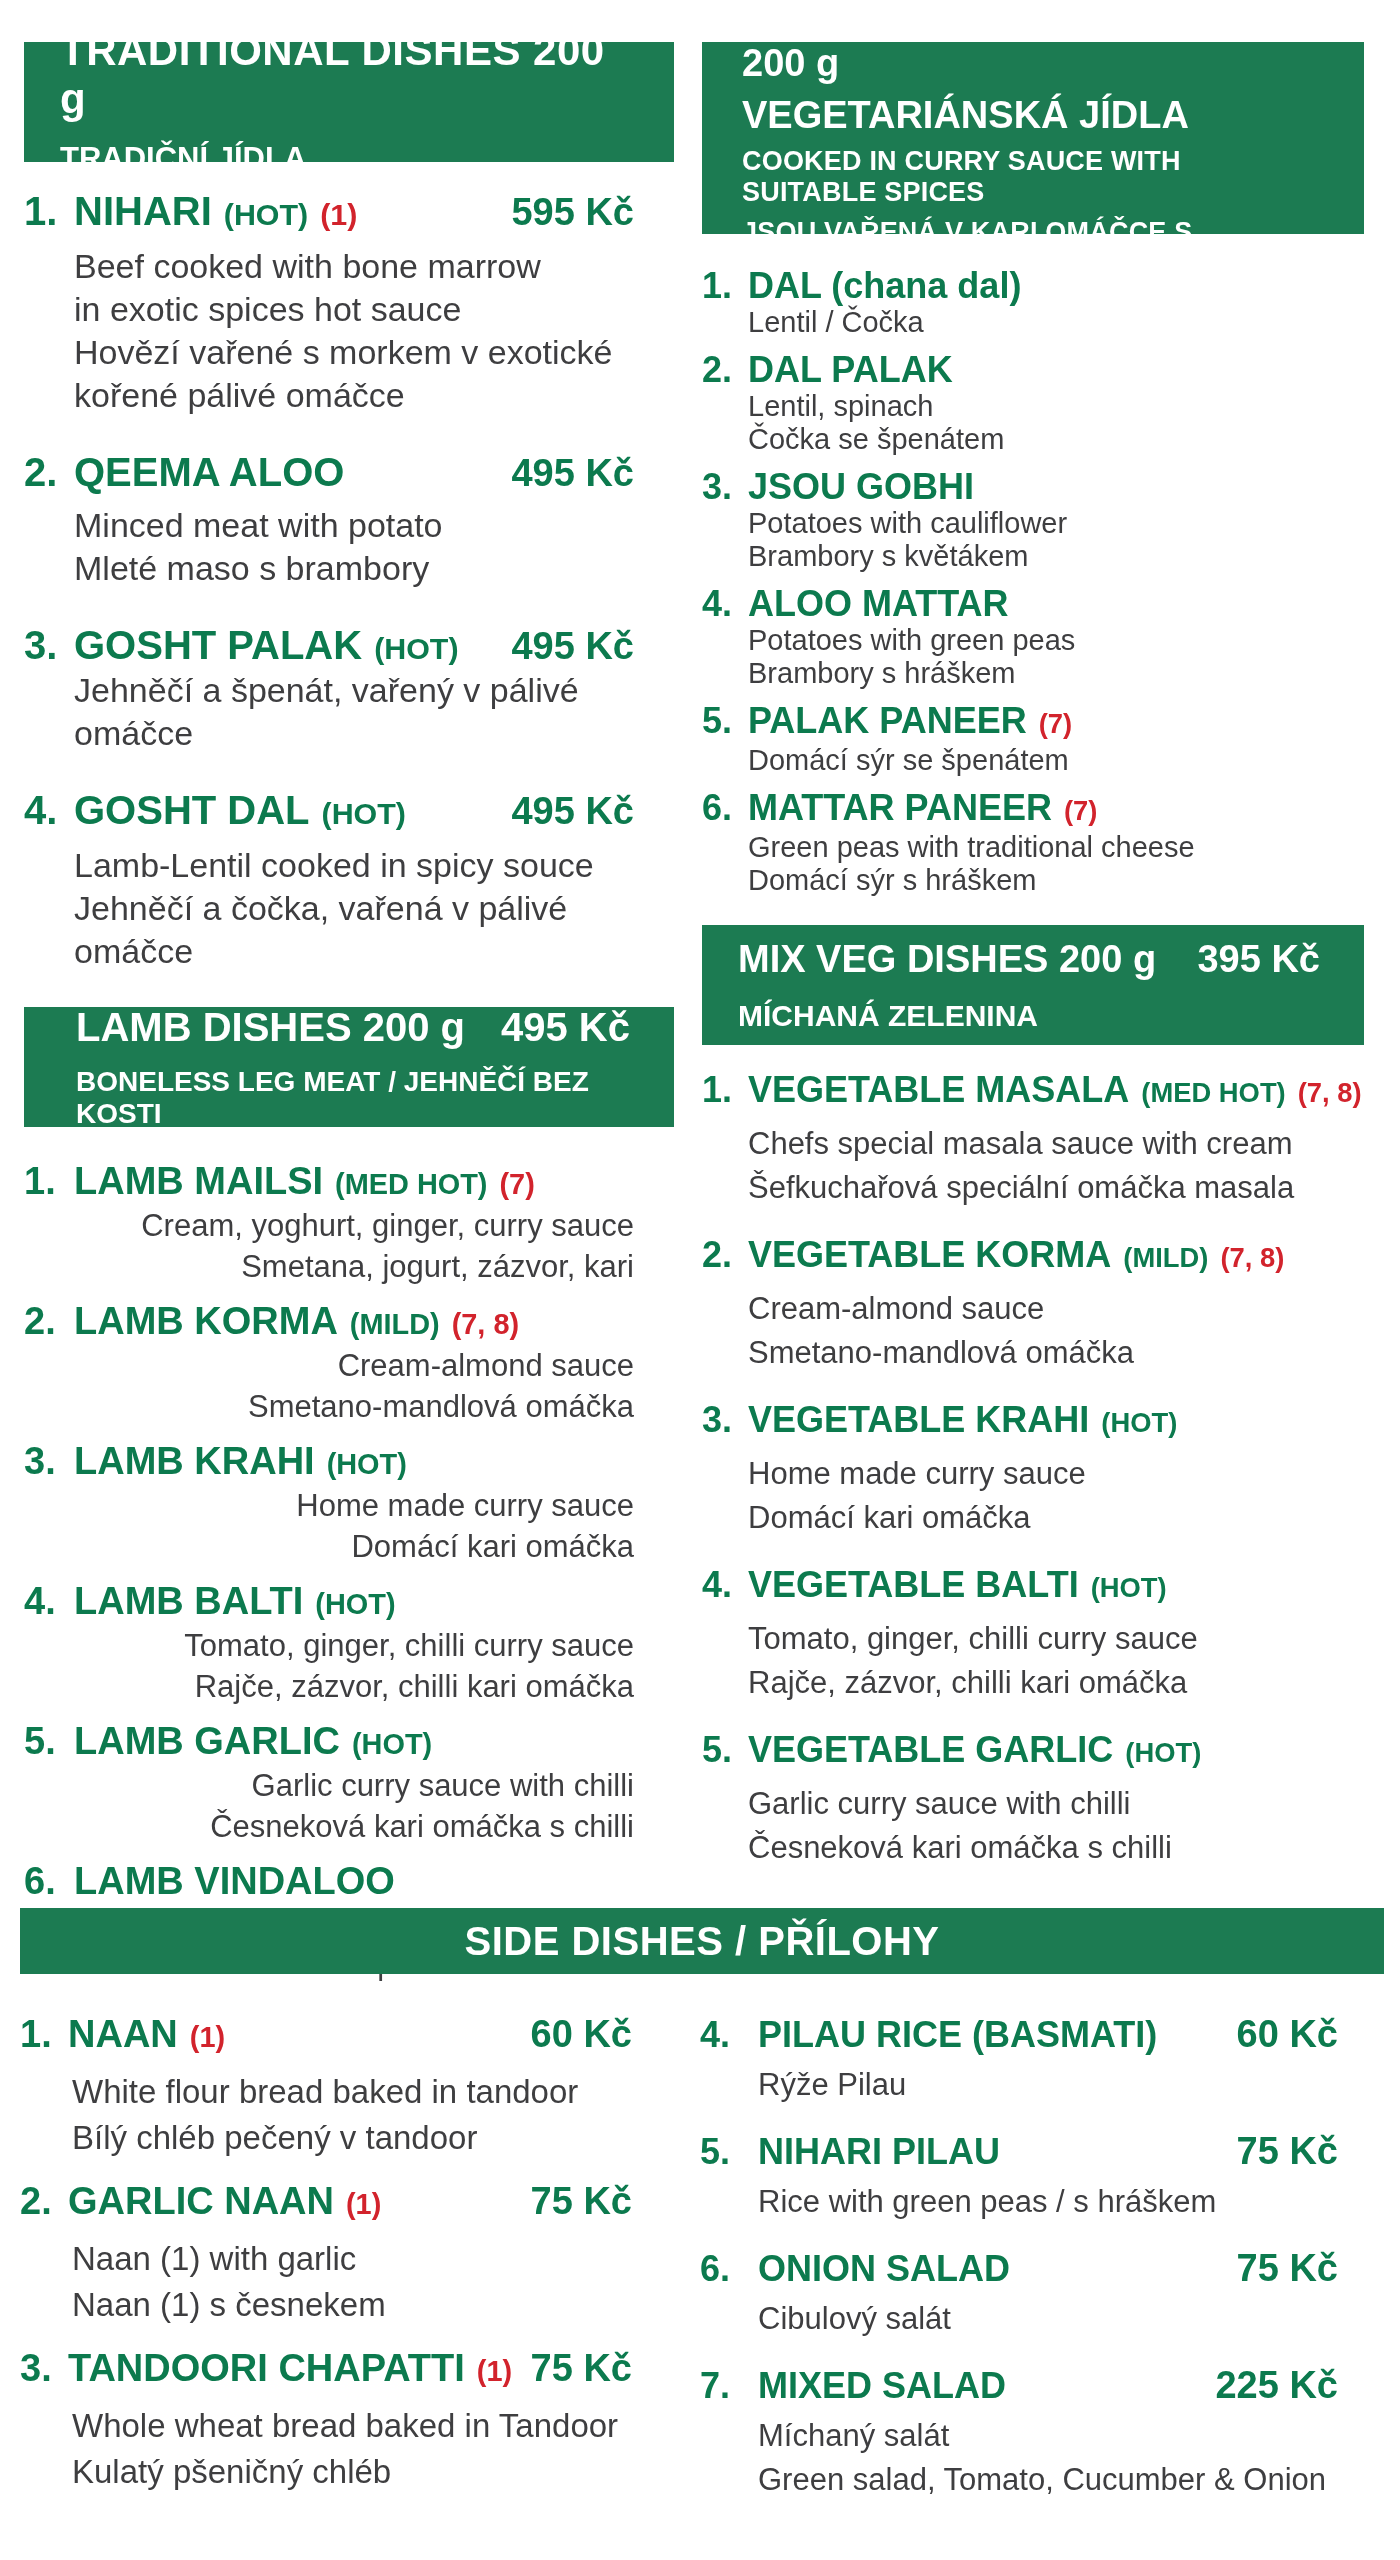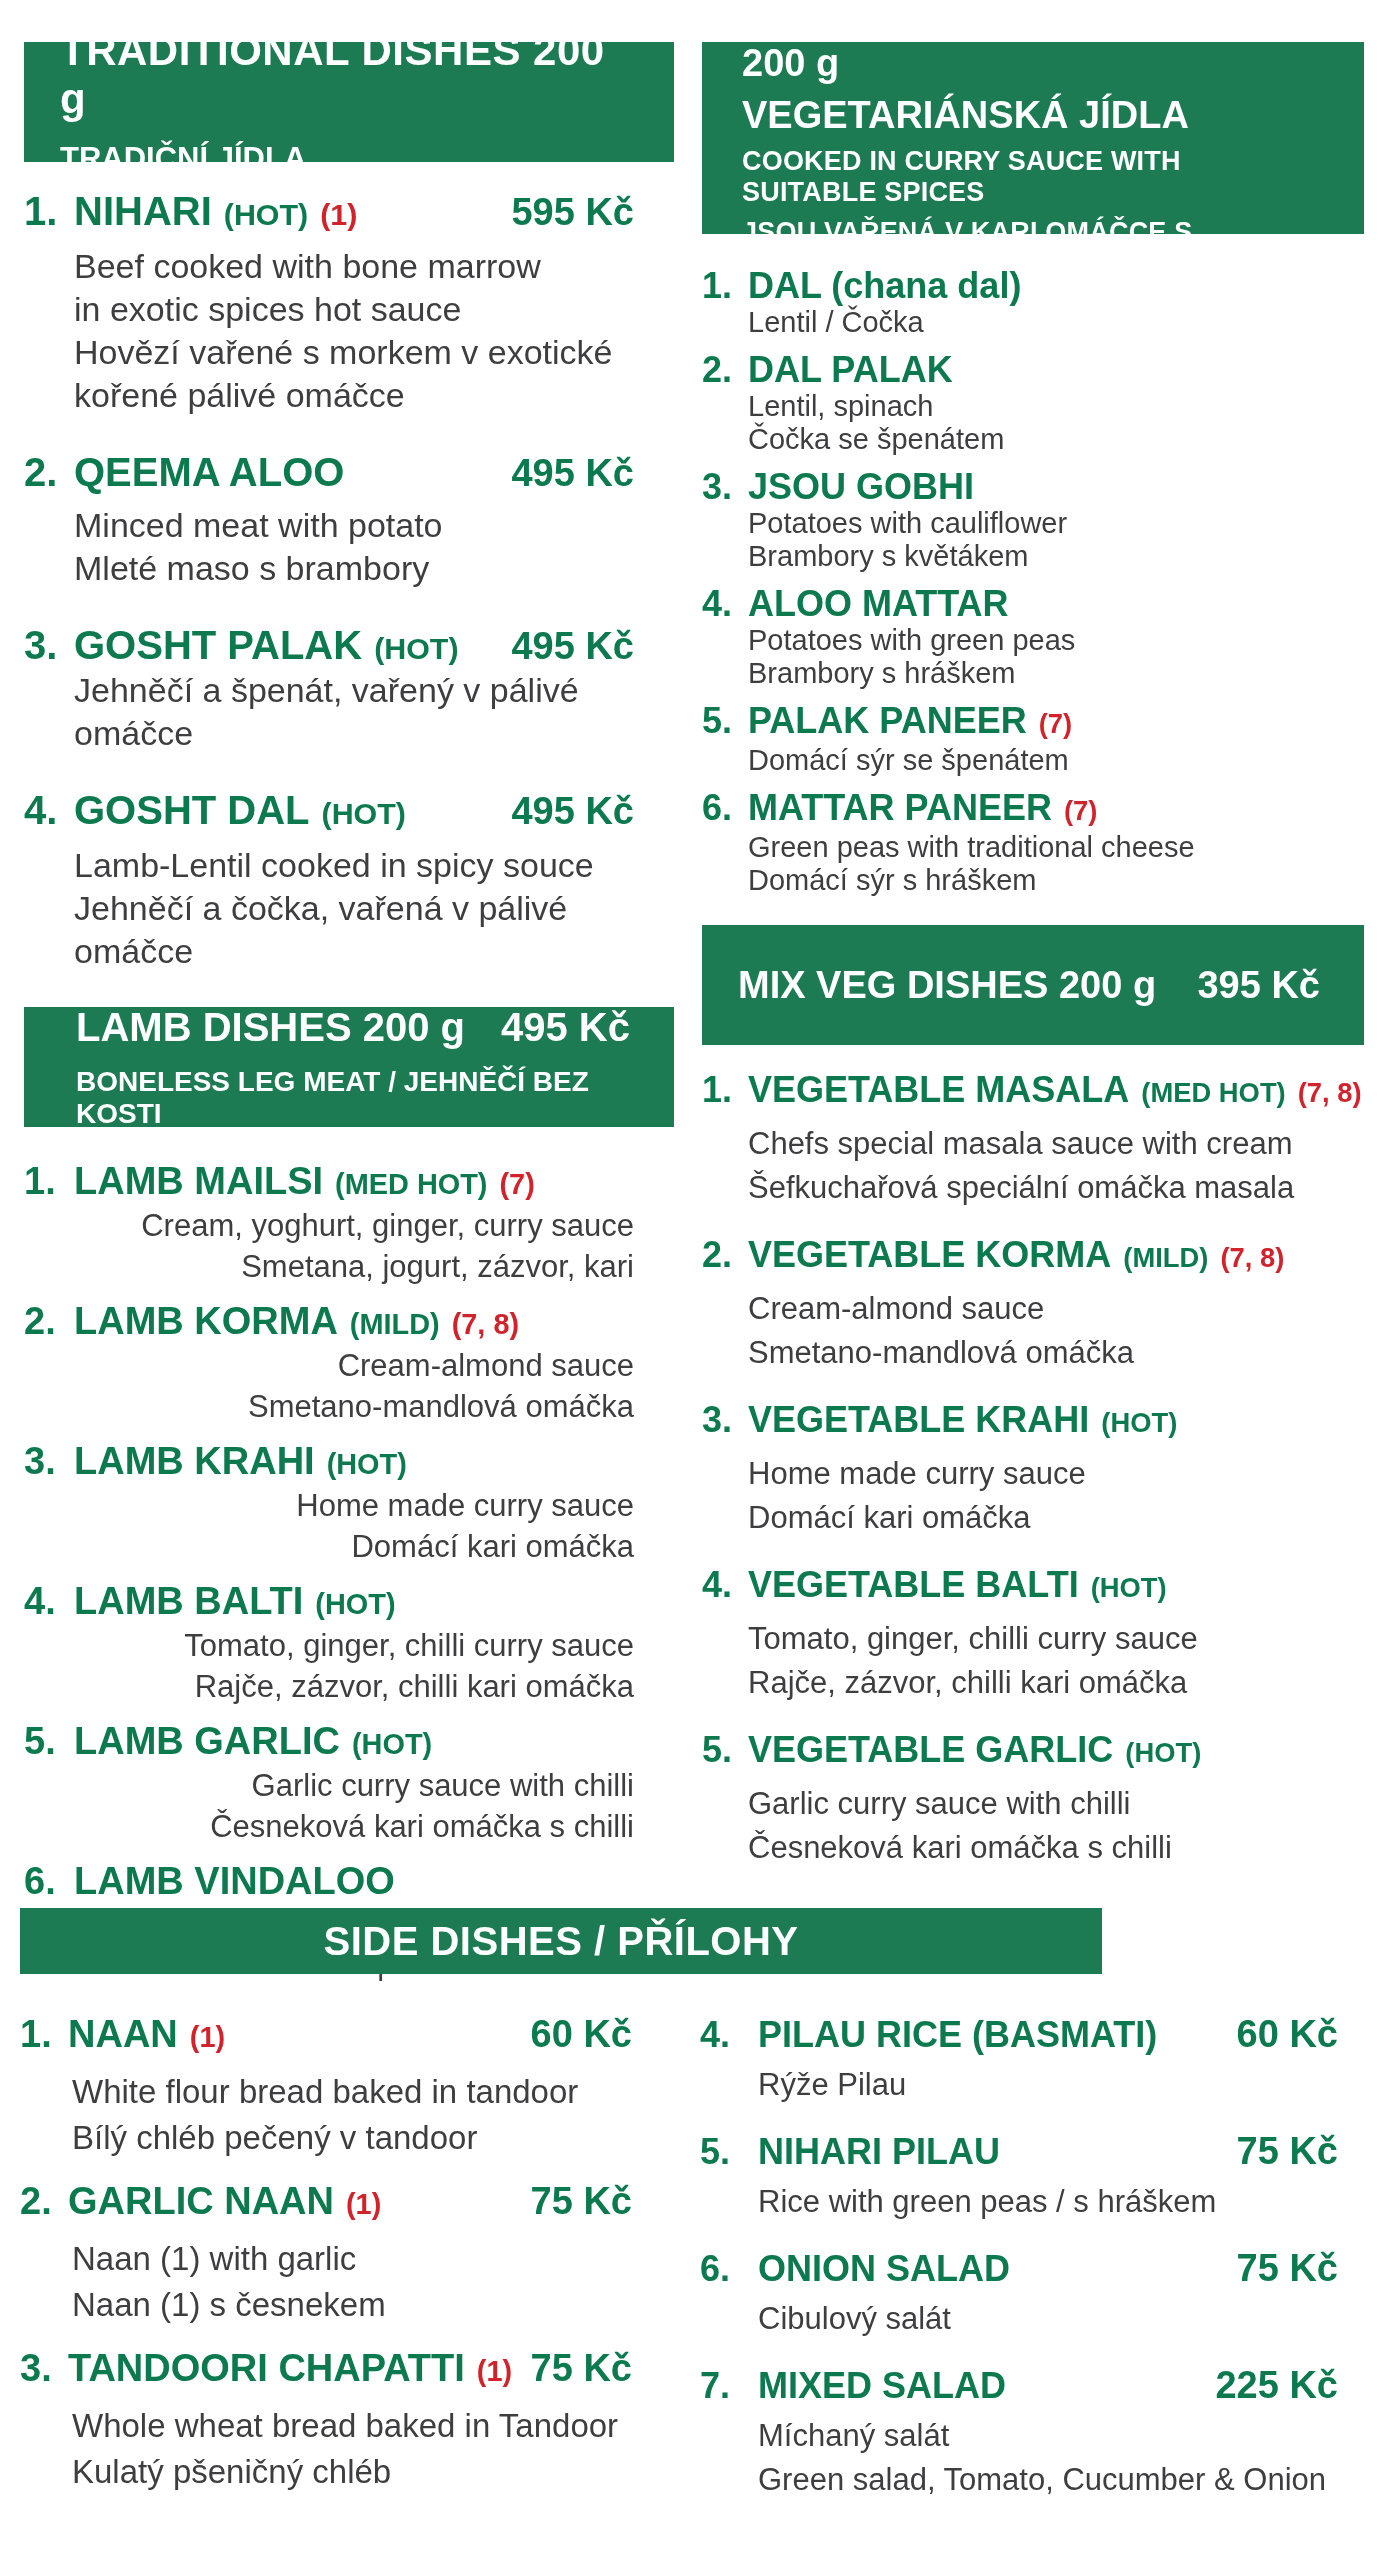--- a/index.html
+++ b/index.html
@@ -77,21 +77,21 @@
   .sec-veg .desc{font-size:29px;line-height:33px;padding-left:46px;}
   
   .sec-mix{margin-top:24px;padding-right:30px;}
   .sec-mix .item{margin-bottom:24px;}
   .sec-mix .iline{font-size:36px;line-height:42px;}
   .sec-mix .num{width:46px;}
   .sec-mix .desc{font-size:31px;line-height:44px;padding-left:46px;}
   .sec-mix .desc.first{margin-top:8px;}
   
   #sides-bar{
-    position:absolute;left:20px;top:1908px;width:1082px;height:66px;
+    position:absolute;left:20px;top:1908px;width:1364px;height:66px;
     background:var(--header-bg);color:#fff;font-weight:bold;font-size:40px;
     display:flex;align-items:center;justify-content:center;letter-spacing:.5px;
   }
   #sides-left{position:absolute;left:20px;top:2012px;width:656px;padding-right:44px;}
   #sides-right{position:absolute;left:700px;top:2012px;width:688px;padding-right:50px;}
   .sec-sideL .item{margin-bottom:18px;}
   .sec-sideL .iline{font-size:38px;line-height:44px;}
   .sec-sideL .num{width:48px;}
   .sec-sideL .price{font-size:38px;}
   .sec-sideL .desc{font-size:33px;line-height:46px;padding-left:52px;}
@@ -289,20 +289,21 @@
         <div class="desc">Green peas with traditional cheese</div>
         <div class="desc">Domácí sýr s hráškem</div>
       </div>
     </div>
 
     <header class="hdr" id="hdr-mix">
       <div class="hline">
         <span class="htitle">MIX VEG DISHES 200 g</span>
         <span class="hprice">395 Kč</span>
       </div>
+      <div class="hsub">MÍCHANÁ ZELENINA</div>
     </header>
 
     <div class="items sec-mix">
       <div class="item">
         <div class="iline">
           <span class="num">1.</span>
           <span class="iname">VEGETABLE MASALA</span>
           <span class="ann spice">(MED HOT)</span>
           <span class="ann allerg">(7, 8)</span>
         </div>

